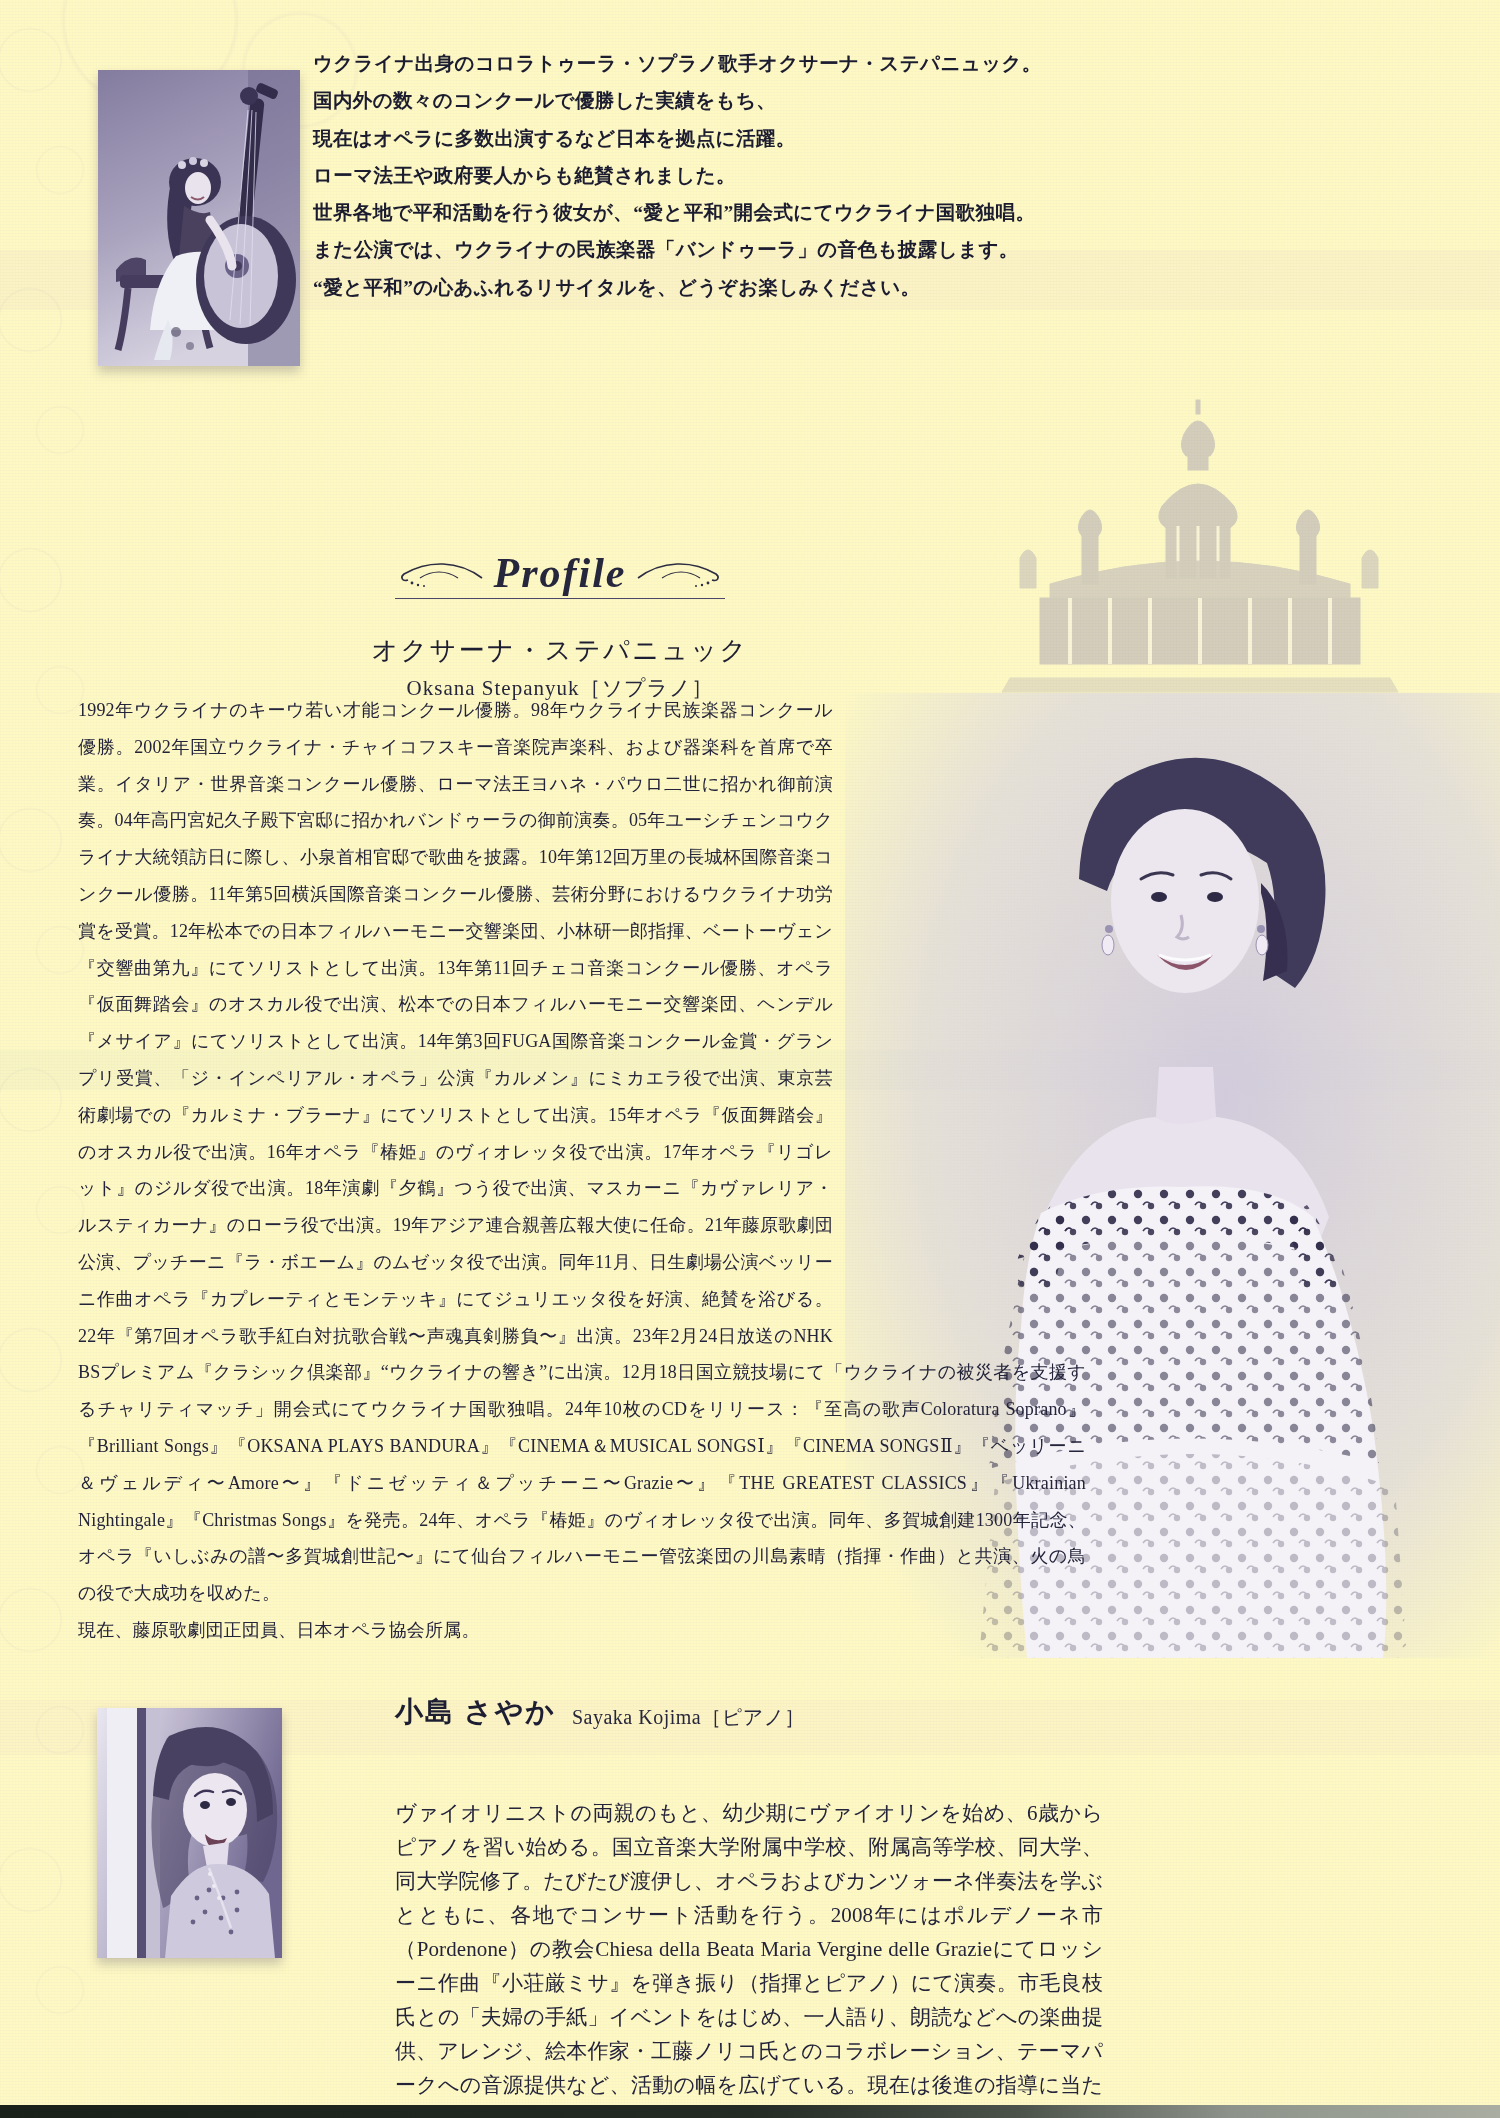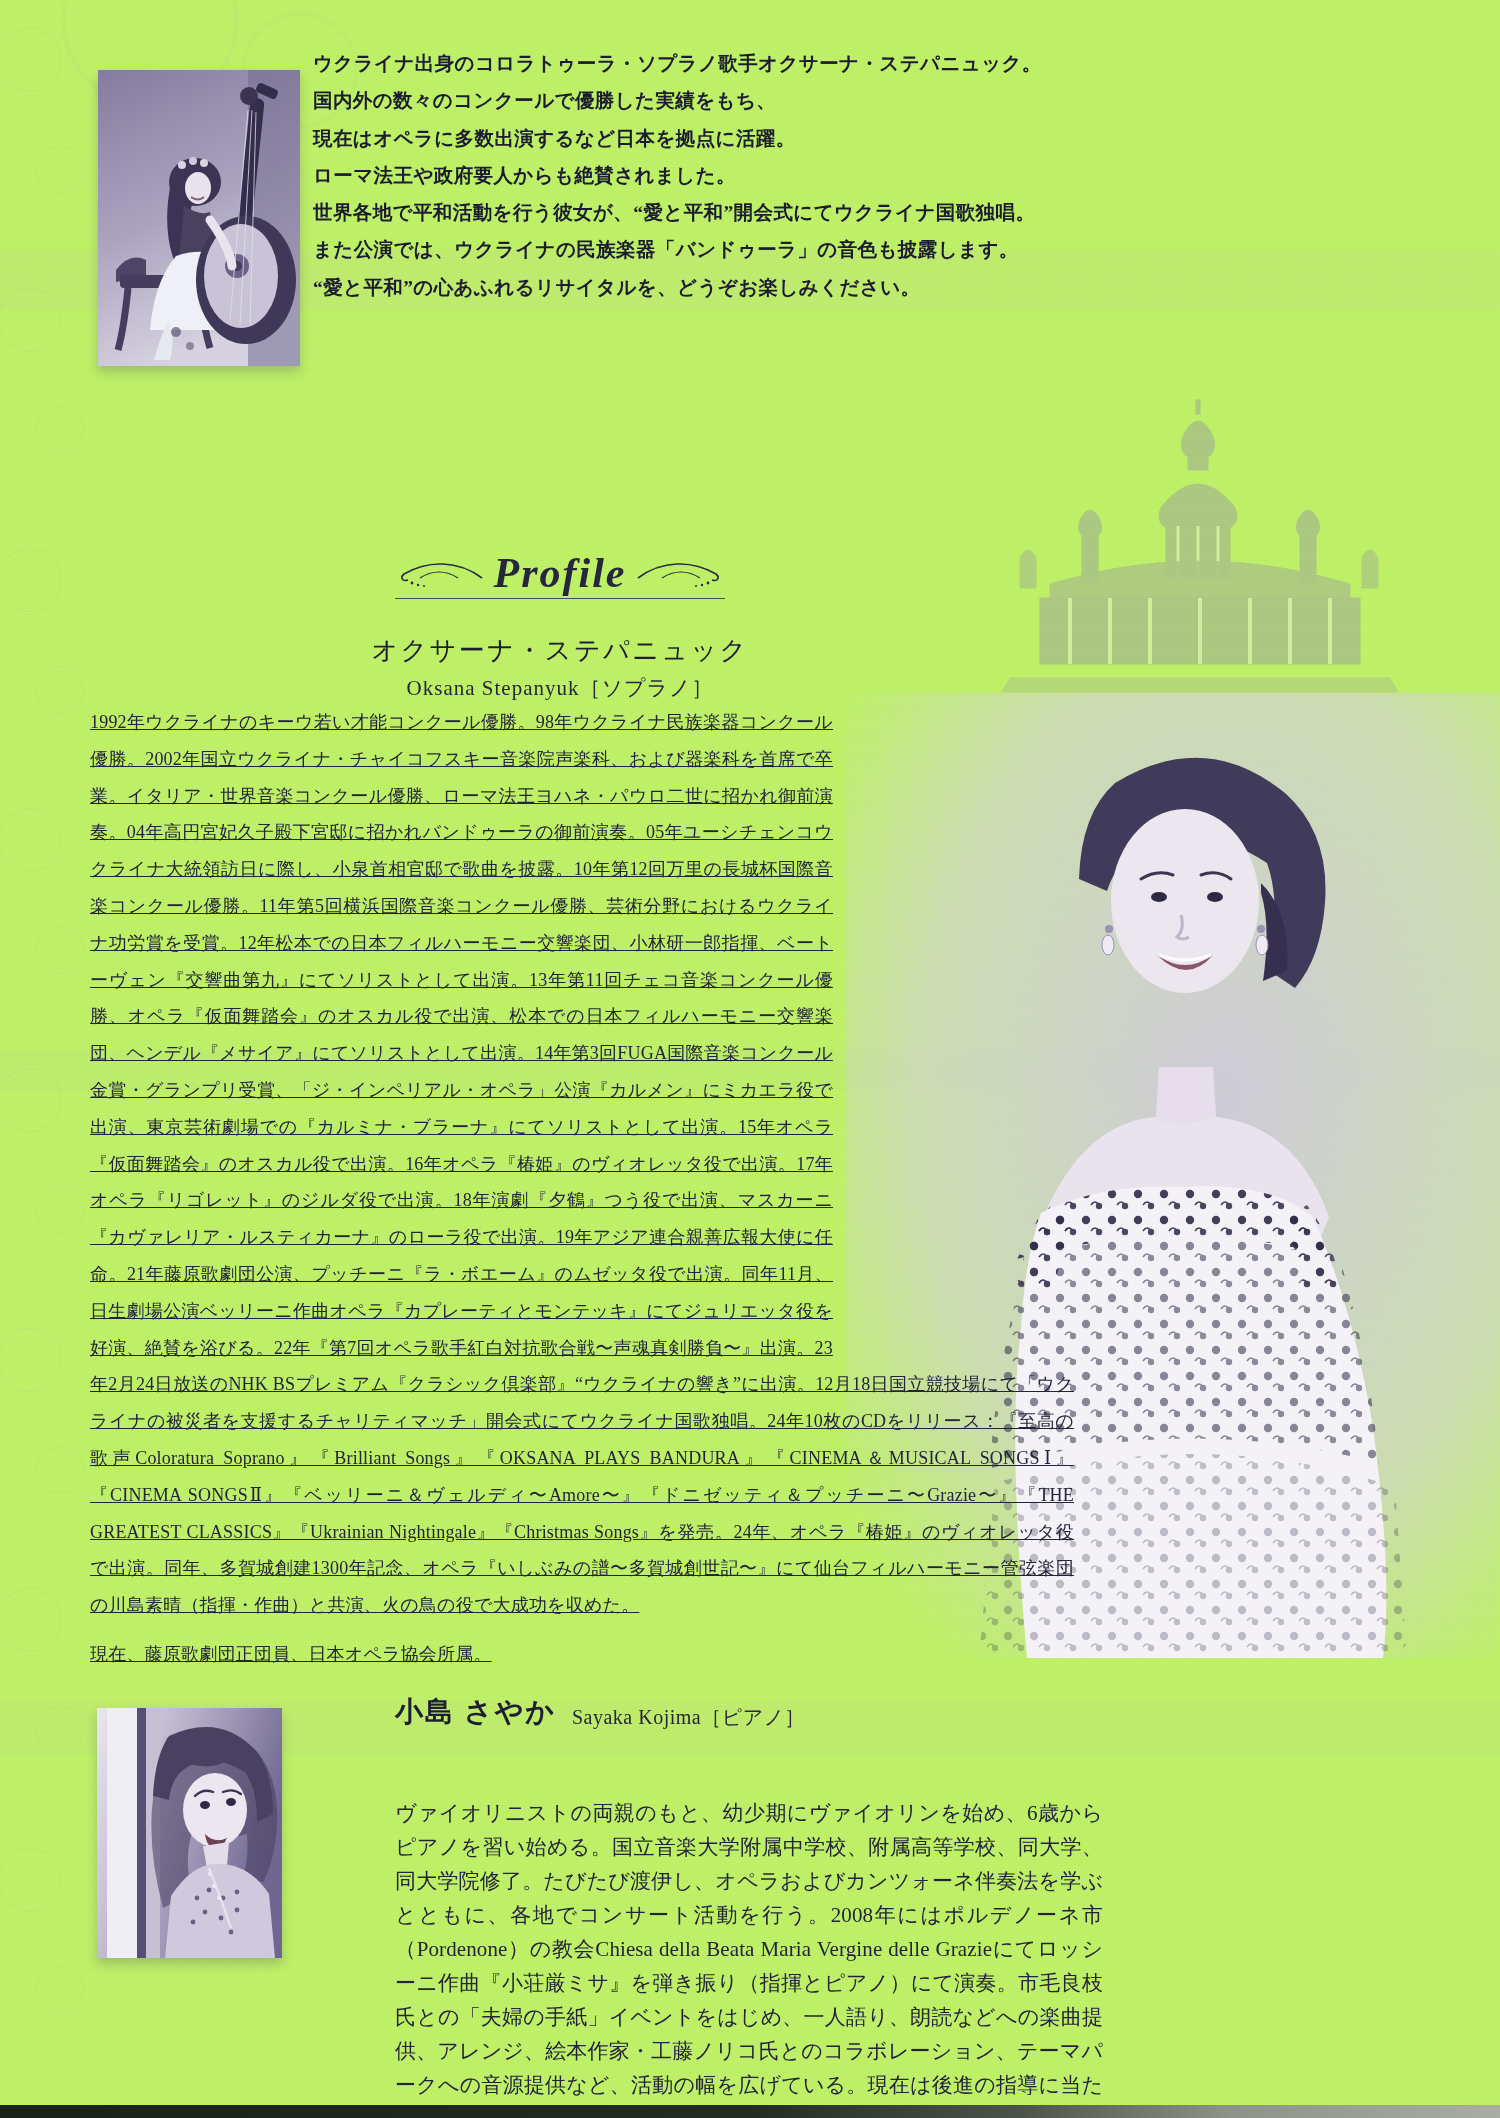--- a/index.html
+++ b/index.html
@@ -1,18 +1,18 @@
 <!DOCTYPE html>
 <html><head>
 <meta charset="utf-8">
 <style>
   html,body{margin:0;padding:0;background:#d8d5de;}
   .page{
     position:relative;width:1500px;height:2118px;overflow:hidden;
-    background:#bef264;
+    background:#fef9c3;
     font-family:"Liberation Serif","DejaVu Serif",serif;
     color:#22223a;
   }
   
   .page::before{
     content:"";position:absolute;inset:0;pointer-events:none;
     background:
       repeating-linear-gradient(0deg, rgba(170,160,195,.05) 0 1px, rgba(255,255,255,0) 1px 3px),
       repeating-linear-gradient(90deg, rgba(190,180,210,.04) 0 1px, rgba(255,255,255,0) 1px 3px);
   }
@@ -62,21 +62,21 @@
   .oksana-name-ja{margin-top:34px;font-weight:normal;font-size:26px;letter-spacing:2.5px;color:#1e1e32;}
   .oksana-name-en{margin-top:6px;font-size:21px;letter-spacing:1px;color:#26263c;}
 
   
   .bio{
     position:absolute;left:78px;top:692px;width:1008px;
     font-size:18px;line-height:36.8px;text-align:justify;color:#23233a;
     letter-spacing:.2px;
   }
   .bio-float{float:right;width:253px;height:662px;}
-  .bio p{margin:12px;text-decoration:underline;}
+  .bio p{margin:0;}
 
   
   .kojima-name{position:absolute;left:395px;top:1693px;display:flex;align-items:flex-end;gap:16px;}
   .kojima-name-ja{font-weight:bold;font-size:28px;letter-spacing:2px;color:#1e1e32;}
   .kojima-name-en{font-size:20px;letter-spacing:.5px;color:#26263c;}
   .kojima-bio{
     position:absolute;left:395px;top:1760px;width:708px;
     font-size:21px;line-height:34px;text-align:justify;color:#23233a;letter-spacing:.1px;margin-top:36px;
   }
 

